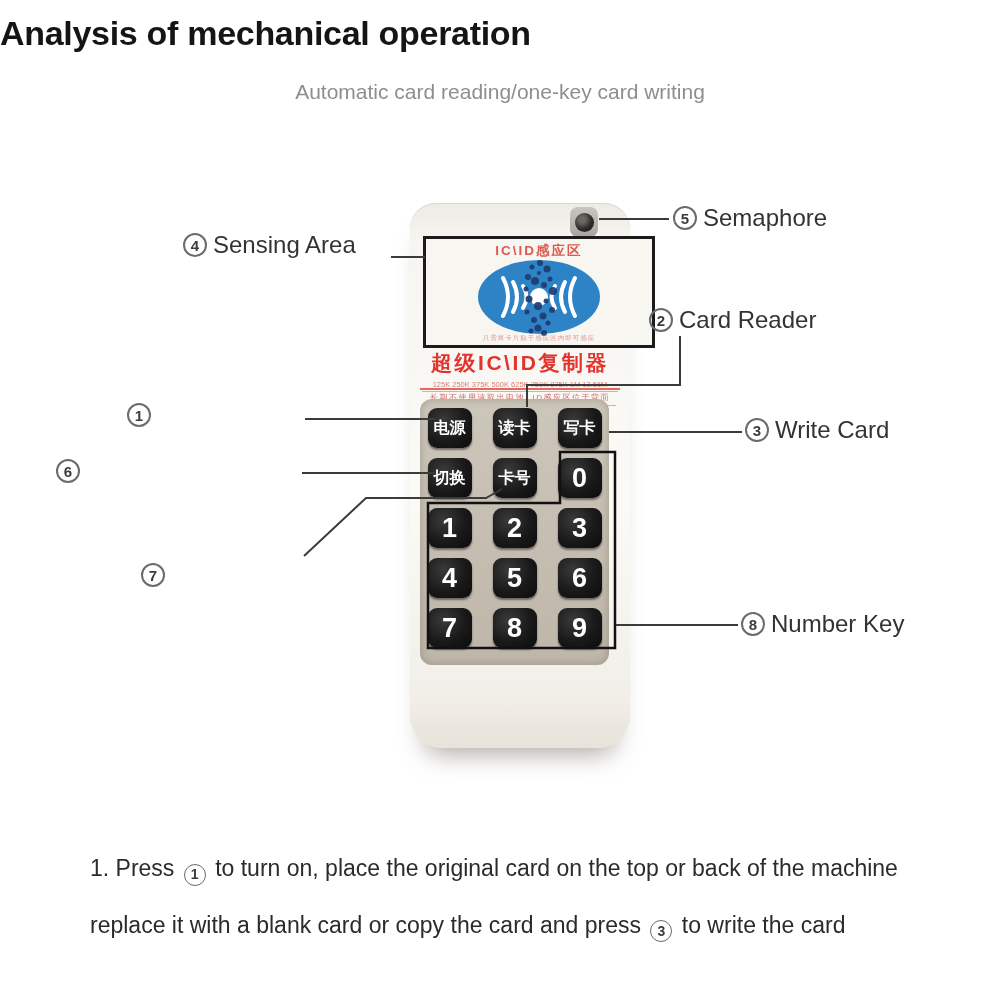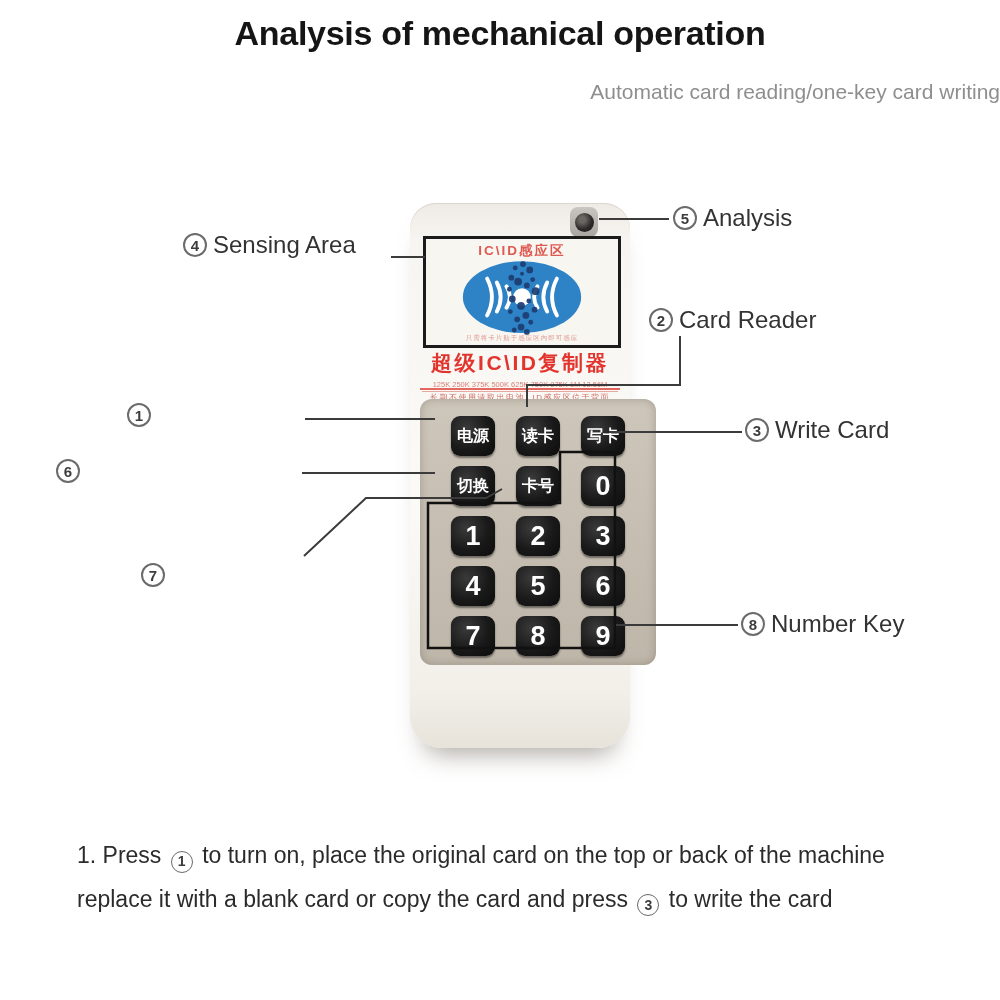--- a/index.html
+++ b/index.html
@@ -1,79 +1,79 @@
 <!DOCTYPE html>
 <html><head>
 <meta charset="utf-8">
 <style>
   html,body{margin:0;padding:0;background:#fff;}
   .canvas{position:relative;width:1000px;height:1000px;background:#fff;overflow:hidden;
           font-family:"Liberation Sans","DejaVu Sans",sans-serif;color:#222;}
 
   
-  .title{position:absolute;left:0;top:14px;width:100%;text-align:center;
+  .title{position:absolute;left:0;top:14px;width:100%;
          font-size:34px;font-weight:bold;letter-spacing:-0.3px;color:#151515;margin:0;}
-  .subtitle{position:absolute;left:0;top:80px;width:100%;text-align:right;
+  .subtitle{position:absolute;left:0;top:80px;width:100%;text-align:center;
             font-size:21px;color:#8e8e8e;}
 
   
   .device{position:absolute;left:410px;top:203px;width:220px;height:545px;
           border-radius:26px 26px 32px 32px;
           background:linear-gradient(180deg,#eeebe5 0%,#f7f5f1 7%,#fbfaf7 55%,#f2efe9 90%,#e7e3da 100%);
           box-shadow:0 1px 0 #dcd7cd inset,0 20px 24px -14px rgba(110,100,90,.55);}
   .led{position:absolute;left:160px;top:4px;width:28px;height:30px;border-radius:8px;
        background:linear-gradient(180deg,#c9c6c2,#a8a49f);display:flex;align-items:center;justify-content:center;}
   .led-inner{width:19px;height:19px;border-radius:50%;
              background:radial-gradient(circle at 38% 35%,#6a6762 0 18%,#2e2c2a 55%,#171614 100%);}
   .led-marks{position:absolute;left:187px;top:36px;width:22px;height:5px;opacity:.8;
              background:repeating-linear-gradient(90deg,#d9736b 0 3px,transparent 3px 6px);}
 
   
-  .sense{position:absolute;left:13px;top:33px;width:198px;height:112px;box-sizing:border-box;
+  .sense{position:absolute;left:13px;top:33px;width:232px;height:112px;box-sizing:border-box;
          border:3px solid #1b1b1b;background:#f8f6f1;text-decoration:underline;}
   .sense-title{position:absolute;top:3px;left:0;width:100%;text-align:center;
                font-size:13.5px;font-weight:bold;letter-spacing:2px;color:#dd5a52;}
   .antenna{position:absolute;left:0;top:19px;width:100%;height:80px;}
   .sense-note{position:absolute;bottom:2px;left:0;width:100%;text-align:center;
               font-size:6.5px;letter-spacing:1px;color:#e09b93;}
 
   
   .prod-title{position:absolute;left:10px;top:146px;width:200px;text-align:center;
               font-size:21px;font-weight:bold;letter-spacing:2.5px;color:#e2342d;
               border-bottom:2px solid #e4685f;padding-bottom:11px;}
   .spec1{position:absolute;left:12px;top:177px;width:196px;text-align:center;white-space:nowrap;
          font-size:7.5px;color:#d98079;border-bottom:1px solid #e7a69e;padding-bottom:2px;}
   .spec2{position:absolute;left:14px;top:189px;width:192px;text-align:center;white-space:nowrap;
          font-size:8px;letter-spacing:1.5px;color:#cf6d66;border-bottom:1px solid #e7a69e;padding-bottom:2px;}
 
   
-  .keypad{position:absolute;left:10px;top:196px;width:236px;height:266px;box-sizing:border-box;
+  .keypad{position:absolute;left:10px;top:196px;width:189px;height:266px;box-sizing:border-box;
           border-radius:12px;background:linear-gradient(180deg,#cdc6ba,#beb6a9);
           box-shadow:inset 0 0 8px rgba(90,80,70,.35);
           display:grid;grid-template-columns:repeat(3,44px);grid-auto-rows:40px;
-          column-gap:21px;row-gap:10px;padding:17px 13px;justify-content:center;align-content:start;}
+          column-gap:21px;row-gap:10px;padding:9px 13px;justify-content:center;align-content:start;}
   .key{background:radial-gradient(circle at 35% 30%,#3a3a3a 0,#191919 55%,#0c0c0c 100%);
        border-radius:9px;color:#fff;display:flex;align-items:center;justify-content:center;
        font-weight:bold;font-size:16px;box-shadow:0 2px 2px rgba(0,0,0,.45);}
   .key.digit{font-size:27px;}
   .numbox{position:absolute;left:0;top:0;width:220px;height:545px;pointer-events:none;}
 
   
   .lines{position:absolute;left:0;top:0;width:1000px;height:1000px;pointer-events:none;z-index:5;}
   .lines path{fill:none;stroke:#3b3b3b;stroke-width:2px;}
 
   .callout{position:absolute;display:flex;align-items:center;gap:6px;white-space:nowrap;
            font-size:24px;color:#333;z-index:6;}
   .cnum{display:inline-flex;align-items:center;justify-content:center;box-sizing:border-box;
         width:24px;height:24px;border:2px solid #6b6b6b;border-radius:50%;
         font-size:15px;font-weight:600;color:#3c3c3c;flex:0 0 auto;}
 
   
   .instructions{position:absolute;left:73px;top:832px;width:900px;}
-  .instr{margin:4px;font-size:23px;line-height:39.5px;color:#2b2b2b;}
+  .instr{margin:17px;font-size:23px;line-height:39.5px;color:#2b2b2b;}
   .instr .cnum{width:22px;height:22px;border-width:1.7px;font-size:14px;vertical-align:-3px;margin:0 3px;}
 </style>
 </head>
 <body>
 
 <div class="canvas">
 
   <h1 class="title">Analysis of mechanical operation</h1>
   <div class="subtitle">Automatic card reading/one-key card writing</div>
 
@@ -160,21 +160,21 @@
     <path d="M502 489 L486 498 L366 498 L304 556"></path>
     <path d="M616 625 L738 625"></path>
   </svg>
 
   <div class="callout" style="left:183px;top:231px;">
     <span class="cnum">4</span>
     <span>Sensing Area</span>
   </div>
   <div class="callout" style="left:673px;top:204px;">
     <span class="cnum">5</span>
-    <span>Analysis</span>
+    <span>Semaphore</span>
   </div>
   <div class="callout" style="left:649px;top:306px;">
     <span class="cnum">2</span>
     <span>Card Reader</span>
   </div>
   <div class="callout" style="left:127px;top:403px;">
     <span class="cnum">1</span>
   </div>
   <div class="callout" style="left:745px;top:416px;">
     <span class="cnum">3</span>

